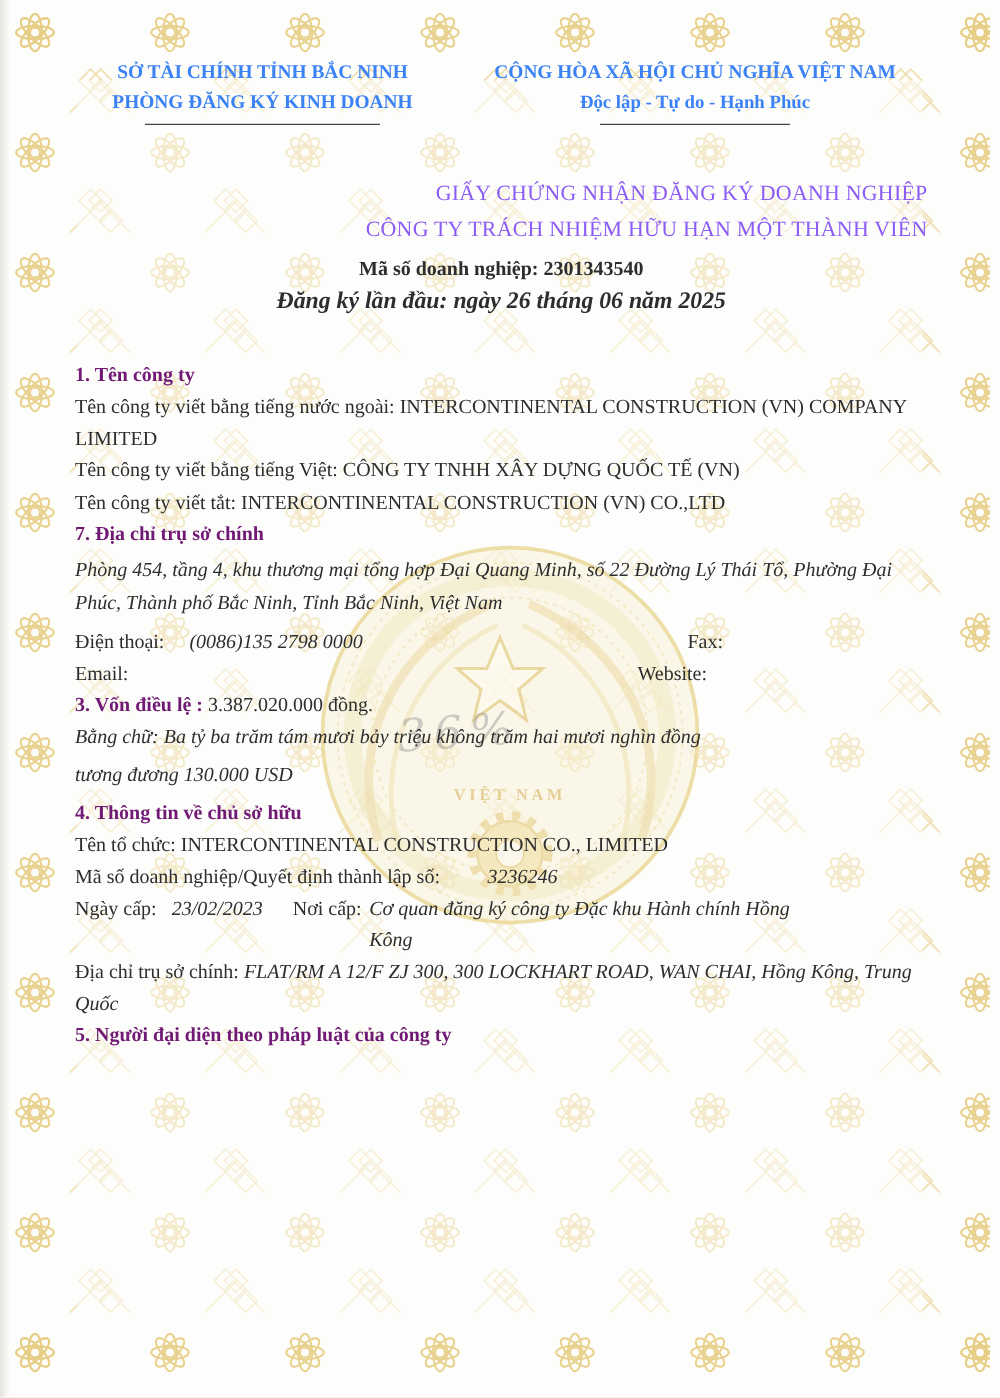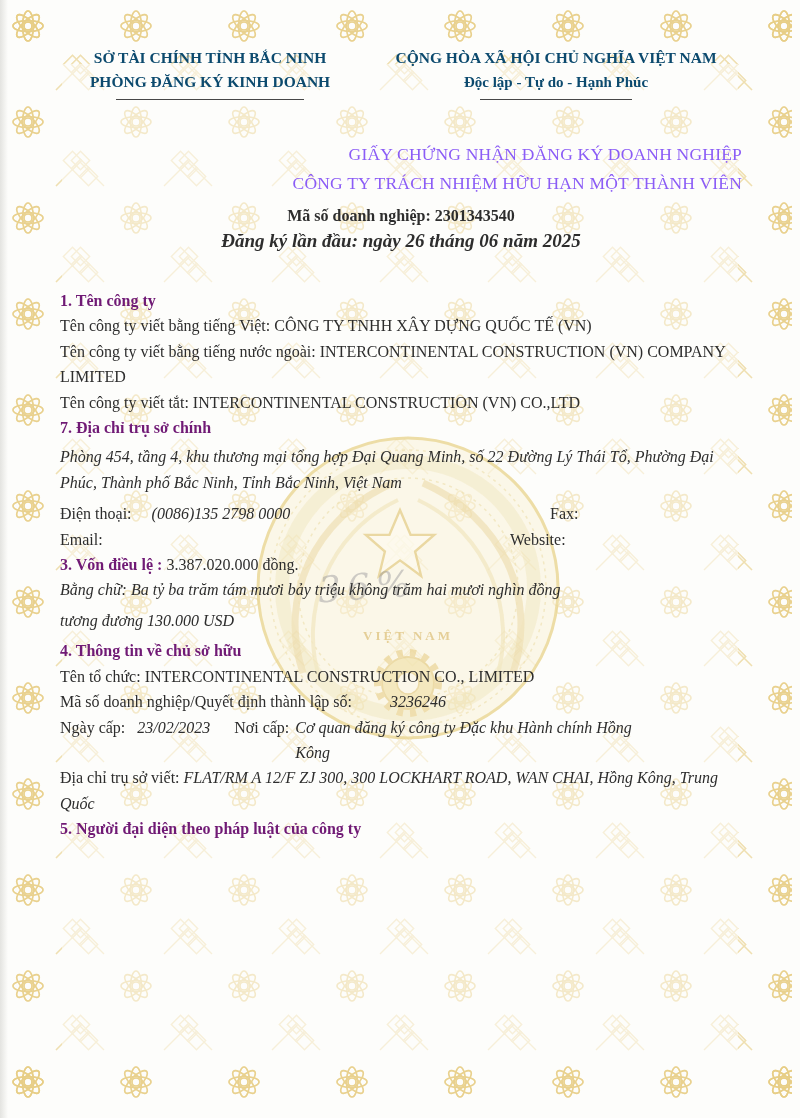--- a/index.html
+++ b/index.html
@@ -12,21 +12,21 @@
   .bg{position:absolute;left:0;top:0;width:800px;height:1118px;}
   .scan-edge{position:absolute;left:0;top:0;width:8px;height:1118px;
     background:linear-gradient(to right,#d9d9d5,rgba(255,255,255,0));opacity:.7;}
   .content{position:absolute;left:60px;top:46px;width:682px;font-size:16px;}
   p{margin:0;line-height:25.4px;}
 
   
   .hdr{display:flex;justify-content:space-between;align-items:flex-start;}
   .hdr-left{width:300px;text-align:center;}
   .hdr-right{width:372px;text-align:center;}
-  .hdr-line{font-weight:bold;font-size:15.5px;line-height:24px;color:#0c4a6e;}
+  .hdr-line{font-weight:bold;font-size:15.5px;line-height:24px;color:#3b82f6;}
   .rule{height:0;border-top:1.6px solid #474747;margin:5px auto 0;}
   .rule-l{width:188px;}
   .rule-r{width:152px;}
 
   
   .title{margin-top:40px;text-align:right;font-weight:normal;font-size:17.5px;
     line-height:29px;color:#8b5cf6;letter-spacing:.2px;}
   .code-line{margin-top:9px;text-align:center;font-weight:bold;font-size:16px;}
   .reg-line{margin-top:5px;text-align:center;font-weight:bold;font-style:italic;font-size:19px;}
 
@@ -129,26 +129,26 @@
       <span>Mã số doanh nghiệp:</span>
       <span>2301343540</span>
     </div>
 
     <div class="reg-line">Đăng ký lần đầu: ngày 26 tháng 06 năm 2025</div>
 
     <div class="sections">
 
       <p class="h">1. Tên công ty</p>
       <p>
+        <span>Tên công ty viết bằng tiếng nước ngoài:</span>
+        <span>INTERCONTINENTAL CONSTRUCTION (VN) COMPANY LIMITED</span>
+      </p>
+      <p>
         <span>Tên công ty viết bằng tiếng Việt:</span>
         <span>CÔNG TY TNHH XÂY DỰNG QUỐC TẾ (VN)</span>
-      </p>
-      <p>
-        <span>Tên công ty viết bằng tiếng nước ngoài:</span>
-        <span>INTERCONTINENTAL CONSTRUCTION (VN) COMPANY LIMITED</span>
       </p>
       <p>
         <span>Tên công ty viết tắt:</span>
         <span>INTERCONTINENTAL CONSTRUCTION (VN) CO.,LTD</span>
       </p>
 
       <p class="h">7. Địa chỉ trụ sở chính</p>
       <p class="it mt4">Phòng 454, tầng 4, khu thương mại tổng hợp Đại Quang Minh, số 22 Đường Lý Thái Tổ, Phường Đại Phúc, Thành phố Bắc Ninh, Tỉnh Bắc Ninh, Việt Nam</p>
       <div class="cols mt6">
         <p class="c1">
@@ -186,21 +186,21 @@
       <div class="date-row">
         <p class="lbl">Ngày cấp:</p>
         <span class="gap12"></span>
         <p class="lbl it">23/02/2023</p>
         <span class="gap24"></span>
         <p class="lbl">Nơi cấp:</p>
         <span class="gap12" style="width:6px"></span>
         <p class="it place-val">Cơ quan đăng ký công ty Đặc khu Hành chính Hồng Kông</p>
       </div>
       <p>
-        <span>Địa chỉ trụ sở viết:</span>
+        <span>Địa chỉ trụ sở chính:</span>
         <span class="it">FLAT/RM A 12/F ZJ 300, 300 LOCKHART ROAD, WAN CHAI, Hồng Kông, Trung Quốc</span>
       </p>
 
       <p class="h">5. Người đại diện theo pháp luật của công ty</p>
 
     </div>
   </div>
 </div>
 
 </body></html>

